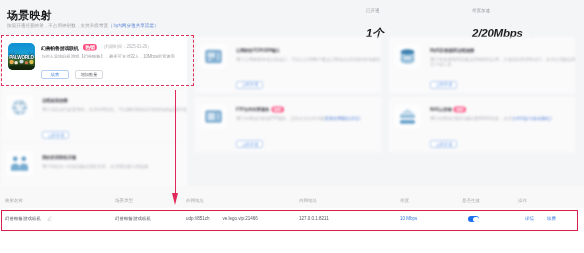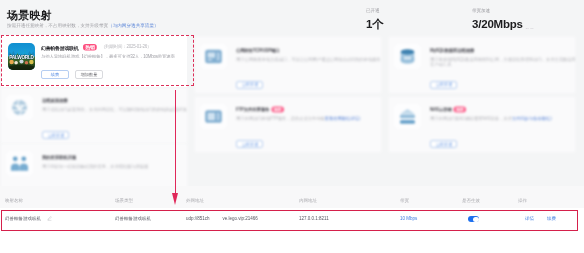--- a/index.html
+++ b/index.html
@@ -14,21 +14,21 @@
   .page{position:relative;width:520px;height:253px;background:#f4f5f6;}
 
   
   .hdr{position:absolute;left:7px;top:9px;}
   .hdr h1{margin:0;font-size:11px;line-height:12px;font-weight:700;letter-spacing:.2px;color:#1d1d1f;}
   .hdr .sub{margin-top:2px;font-size:9.2px;line-height:9px;color:#a0a0a5;white-space:nowrap;transform:scale(0.5);transform-origin:0 0;height:5px;}
   .hdr .sub a{color:#5b86d8;text-decoration:none;}
 
   .stat{position:absolute;}
   .stat .lbl{font-size:9px;line-height:9px;color:#9b9ba0;transform:scale(0.5);transform-origin:0 0;white-space:nowrap;height:5px;}
-  .stat .val{margin-top:5px;font-size:11.5px;line-height:12px;font-weight:700;color:#1d1d1f;white-space:nowrap;letter-spacing:-.2px;}
+  .stat .val{margin-top:14px;font-size:11.5px;line-height:12px;font-weight:700;color:#1d1d1f;white-space:nowrap;letter-spacing:-.2px;font-style:italic;}
   .stat .up{font-size:9px;line-height:9px;color:#bdb6bd;transform:scale(0.5);transform-origin:0 0;display:inline-block;white-space:nowrap;}
   #stat-open{left:366px;top:8px;}
   #stat-bw{left:472px;top:8px;}
   .bwrow{display:flex;align-items:flex-end;gap:2px;}
 
   
   .grid{position:absolute;left:0;top:0;width:584px;height:190px;}
   .col{position:absolute;top:0;width:186px;}
   #col1{left:1px;} #col2{left:195px;} #col3{left:389px;}
   .card{background:#fbfbfc;box-sizing:border-box;padding:8px 7px 8px 7px;display:flex;gap:9.5px;position:relative;margin-bottom:1px;}
@@ -114,21 +114,21 @@
   </div>
 
   <div class="stat" id="stat-open">
     <div class="lbl">已开通</div>
     <div class="val">1个</div>
   </div>
 
   <div class="stat" id="stat-bw">
     <div class="lbl">带宽加速</div>
     <div class="bwrow">
-      <div class="val">3/20Mbps</div>
+      <div class="val">2/20Mbps</div>
       <div style="width:12px;overflow:hidden;height:8px;margin-bottom:1px;"><span class="up">升级</span></div>
     </div>
   </div>
 
   <div class="grid" id="grid">
       <div class="col" id="col1" style="top: 35px;">
         <div class="card card-main">
           <div class="thumb">
             <svg viewBox="0 0 60 60" width="27" height="27">
   <defs>

